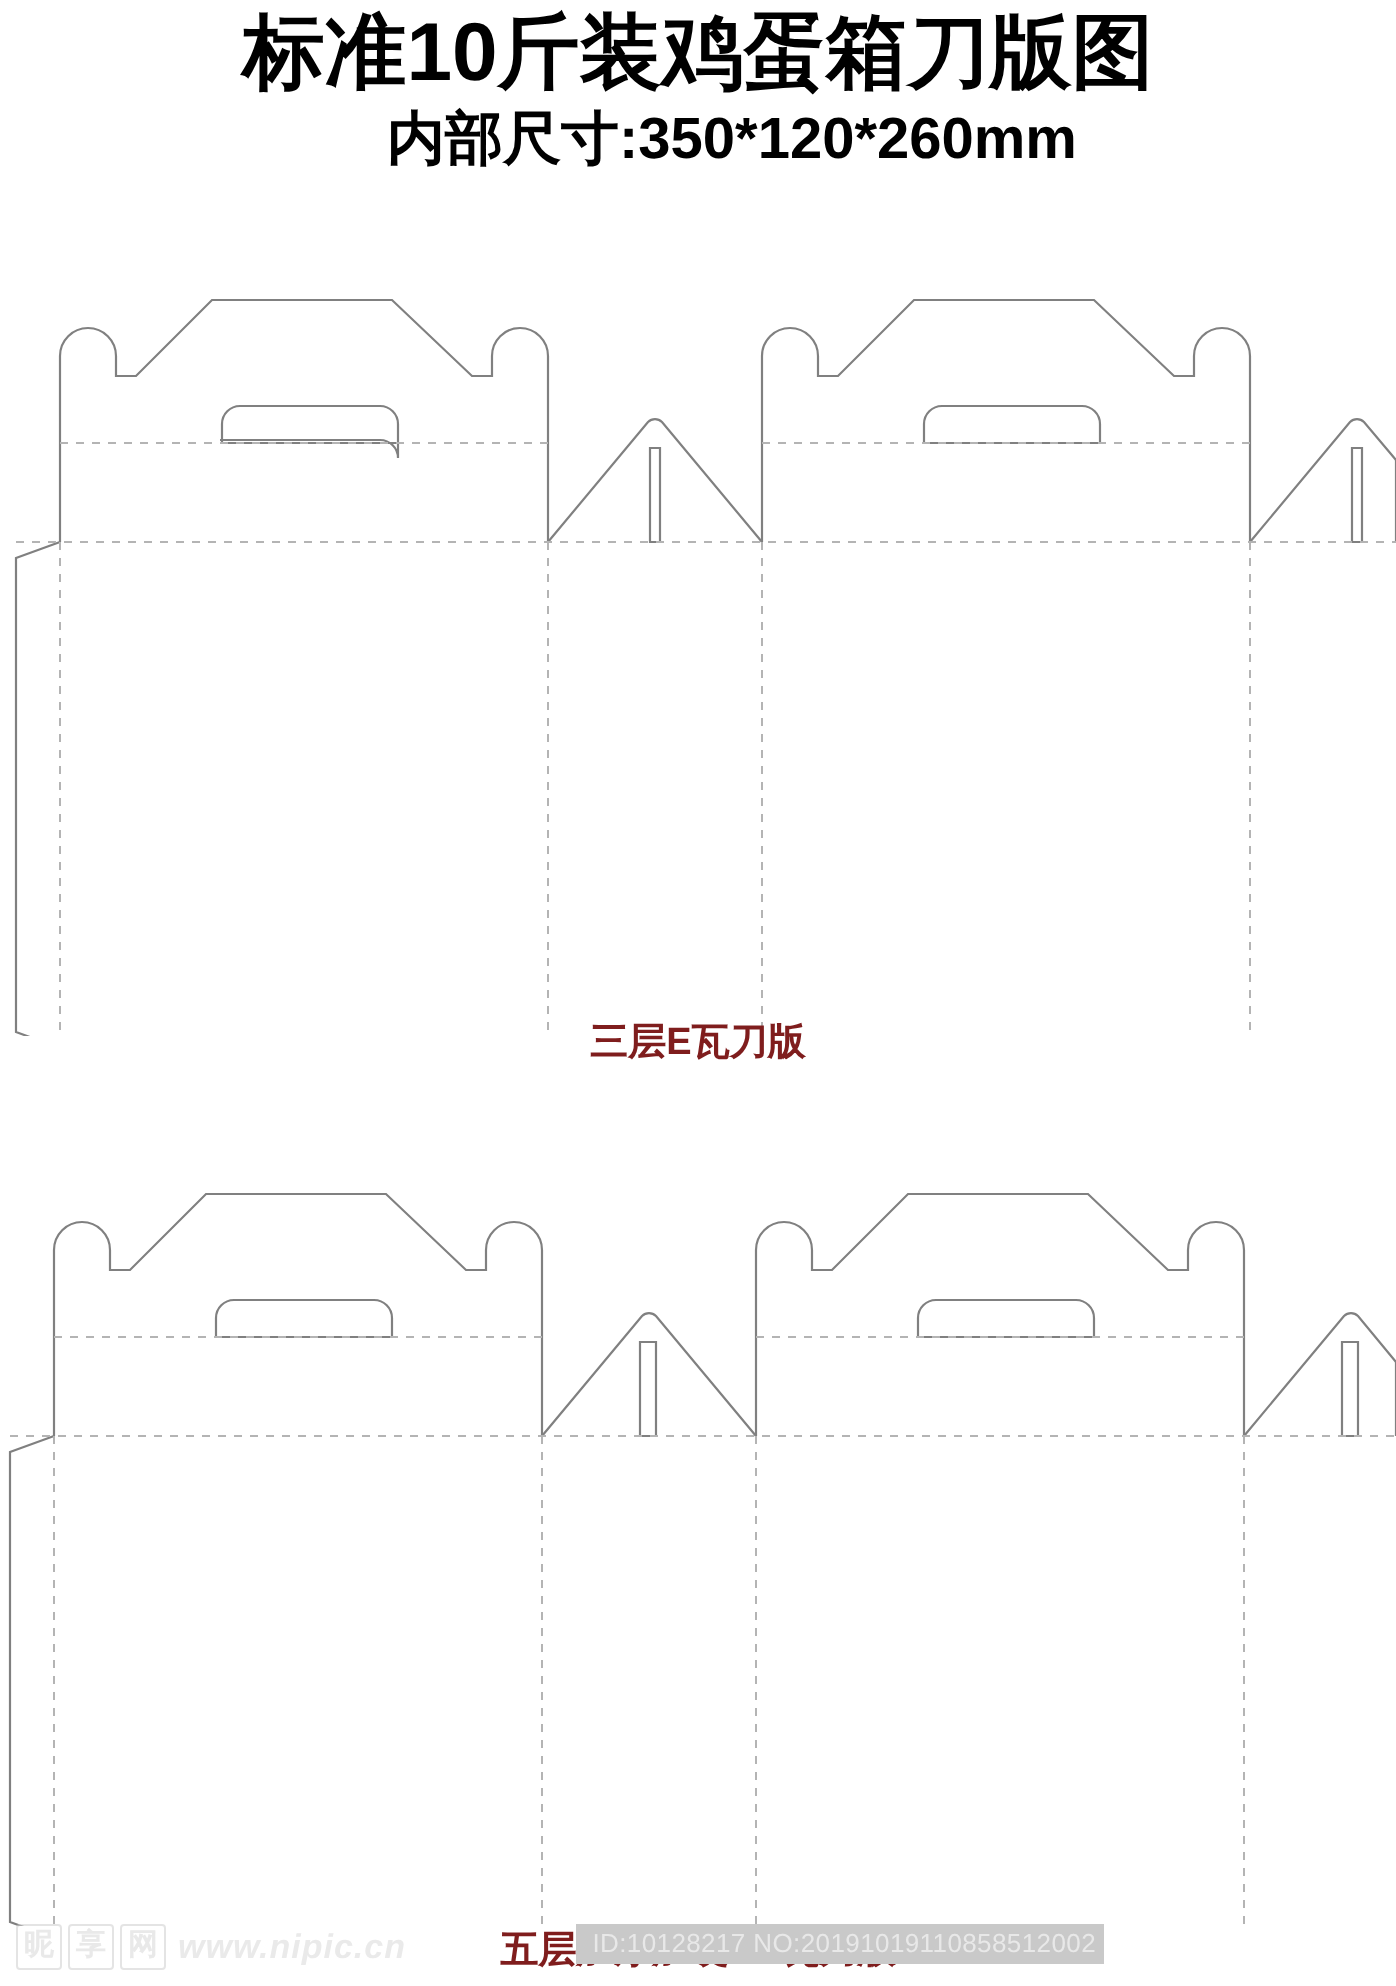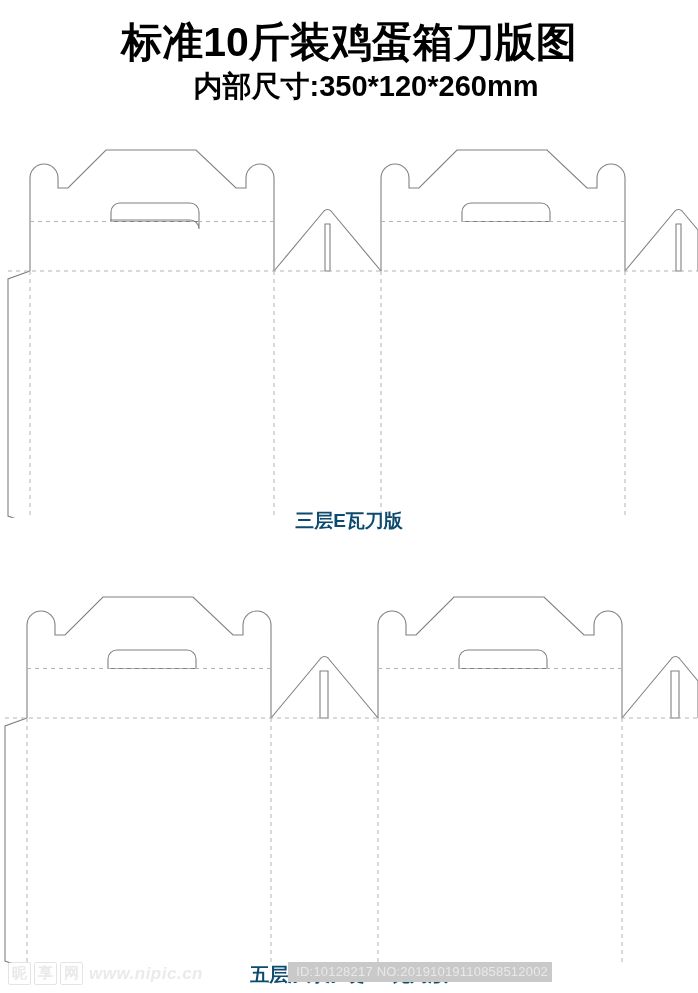--- a/index.html
+++ b/index.html
@@ -26,21 +26,21 @@
     top: 0;
     width: 698px;
     text-align: center;
   }
   .main-title {
     font-size: 41px;
     font-weight: bold;
     letter-spacing: 0px;
     color: #000000;
     line-height: 52px;
-    margin-top: 16px;
+    margin-top: 0;
     white-space: nowrap;
   }
   .sub-title {
     font-size: 29px;
     font-weight: bold;
     color: #000000;
     line-height: 38px;
     margin-top: -1px;
     white-space: nowrap;
     margin-left: 34px;
@@ -51,21 +51,21 @@
   }
   #diagram-1 { top: 128px; }
   #diagram-2 { top: 573px; }
 
   .caption {
     position: absolute;
     width: 698px;
     text-align: center;
     font-size: 19px;
     font-weight: bold;
-    color: #0c4a6e;
+    color: #7f1d1d;
     white-space: nowrap;
   }
   #caption-1 { top: 508px; }
   #caption-2 { top: 962px; }
 
   .footer-bar {
     position: absolute;
     left: 0;
     top: 960px;
     width: 552px;

